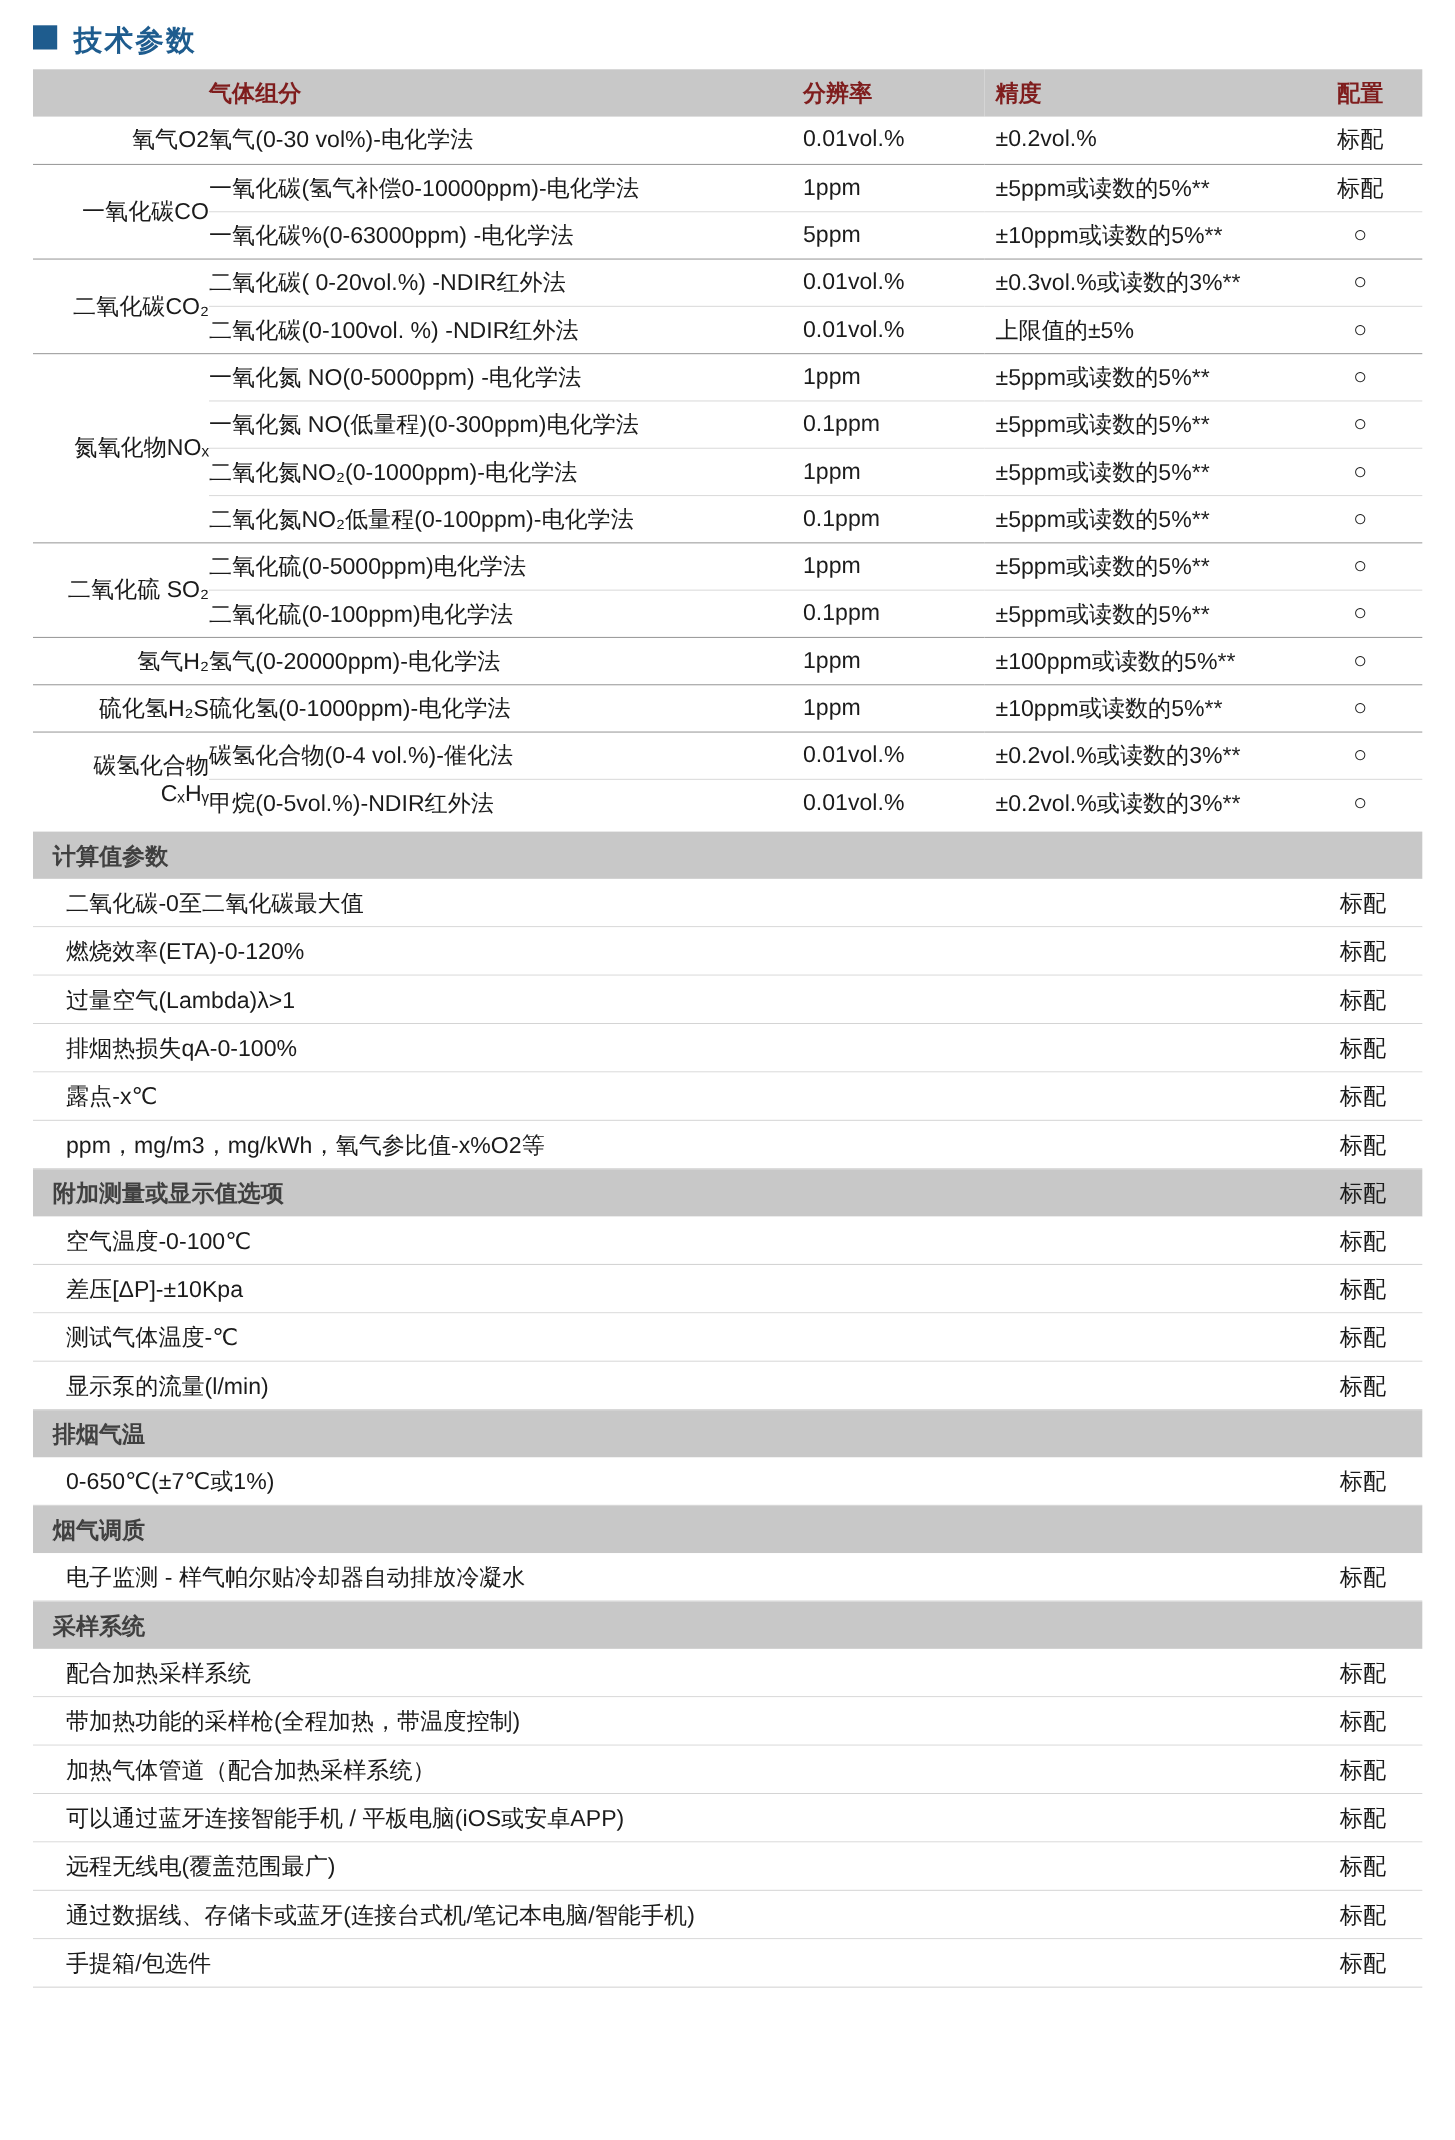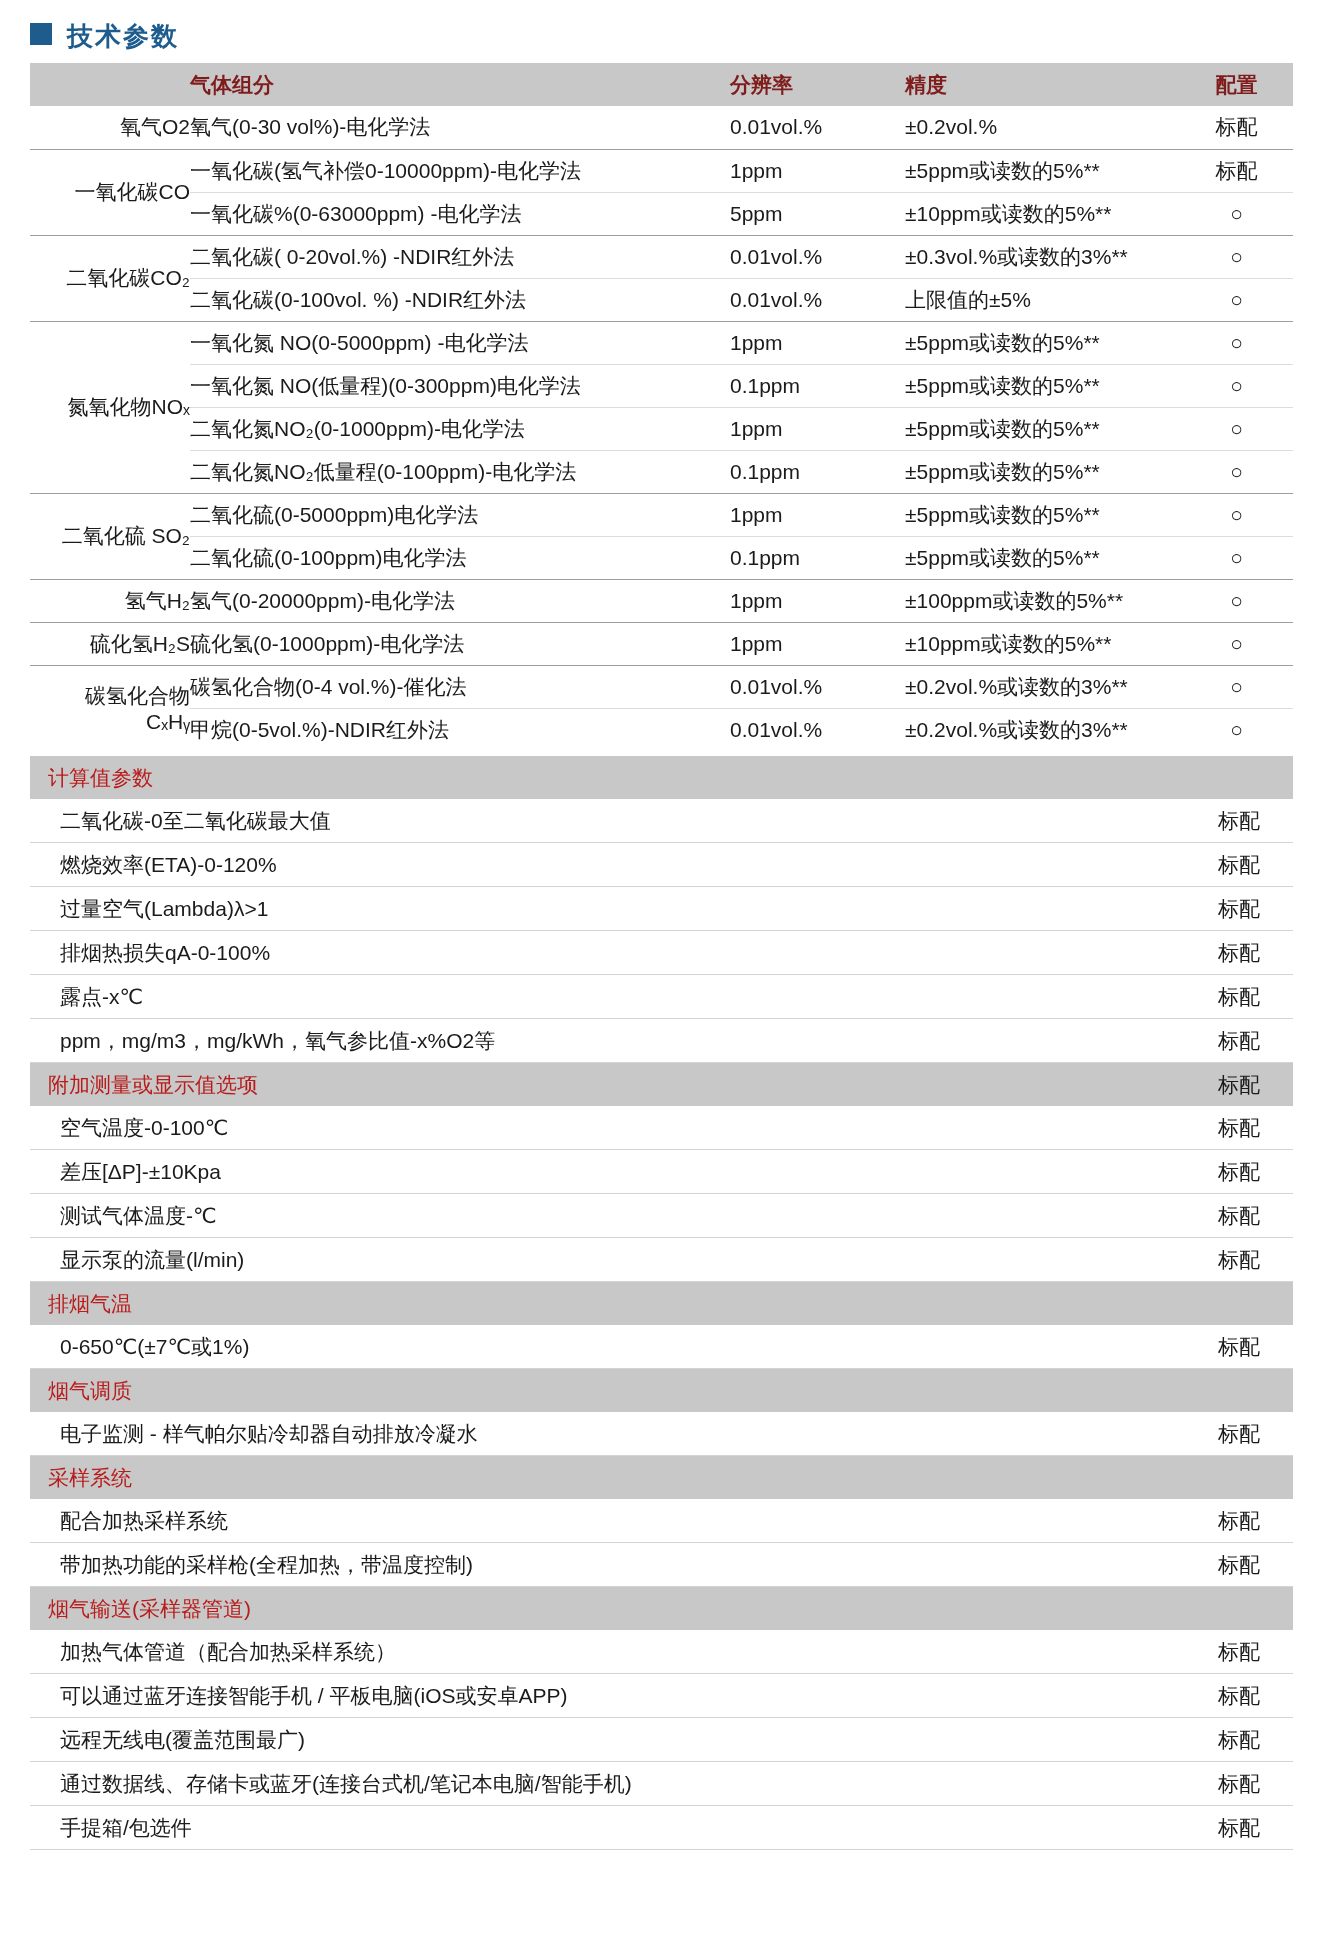--- a/index.html
+++ b/index.html
@@ -27,21 +27,21 @@
   .gas-table tbody tr.sub td { border-top: 1px solid #dcdcdc; }
   .gas-table tbody tr.gstart td { border-top: 1px solid #9e9e9e; }
   .gas-table tbody tr:first-child td { border-top: none; }
 
   .sections { margin: 5px 30px 0 30px; width: 1263px; }
   .band {
     height: 43px; background: #c8c8c8; display: flex; align-items: center;
     justify-content: space-between; padding: 0 33px 0 18px;
     font-size: 21px;
   }
-  .band-title { color: #b91c1c; font-weight: normal; }
+  .band-title { color: #404040; font-weight: bold; }
   .band-config { color: #1b1b1b; font-weight: normal; }
   .srow {
     height: 44px; display: flex; align-items: center; justify-content: space-between;
     padding: 0 33px 0 18px; border-bottom: 1px solid #d4d4d4; font-size: 21px;
     background: #ffffff;
   }
   .srow-text { text-align: left; margin-left: 12px; }
   .srow-config { text-align: right; }
 </style>
 </head>
@@ -261,24 +261,20 @@
       <span class="srow-text">配合加热采样系统</span>
       <span class="srow-config">标配</span>
     </div>
     <div class="srow">
       <span class="srow-text">带加热功能的采样枪(全程加热，带温度控制)</span>
       <span class="srow-config">标配</span>
     </div>
   </div>
 
   <div class="section">
-    <div class="band">
-      <span class="band-title">烟气输送(采样器管道)</span>
-      <span class="band-config"></span>
-    </div>
     <div class="srow">
       <span class="srow-text">加热气体管道（配合加热采样系统）</span>
       <span class="srow-config">标配</span>
     </div>
   </div>
 
   <div class="section">
     <div class="srow">
       <span class="srow-text">可以通过蓝牙连接智能手机 / 平板电脑(iOS或安卓APP)</span>
       <span class="srow-config">标配</span>

